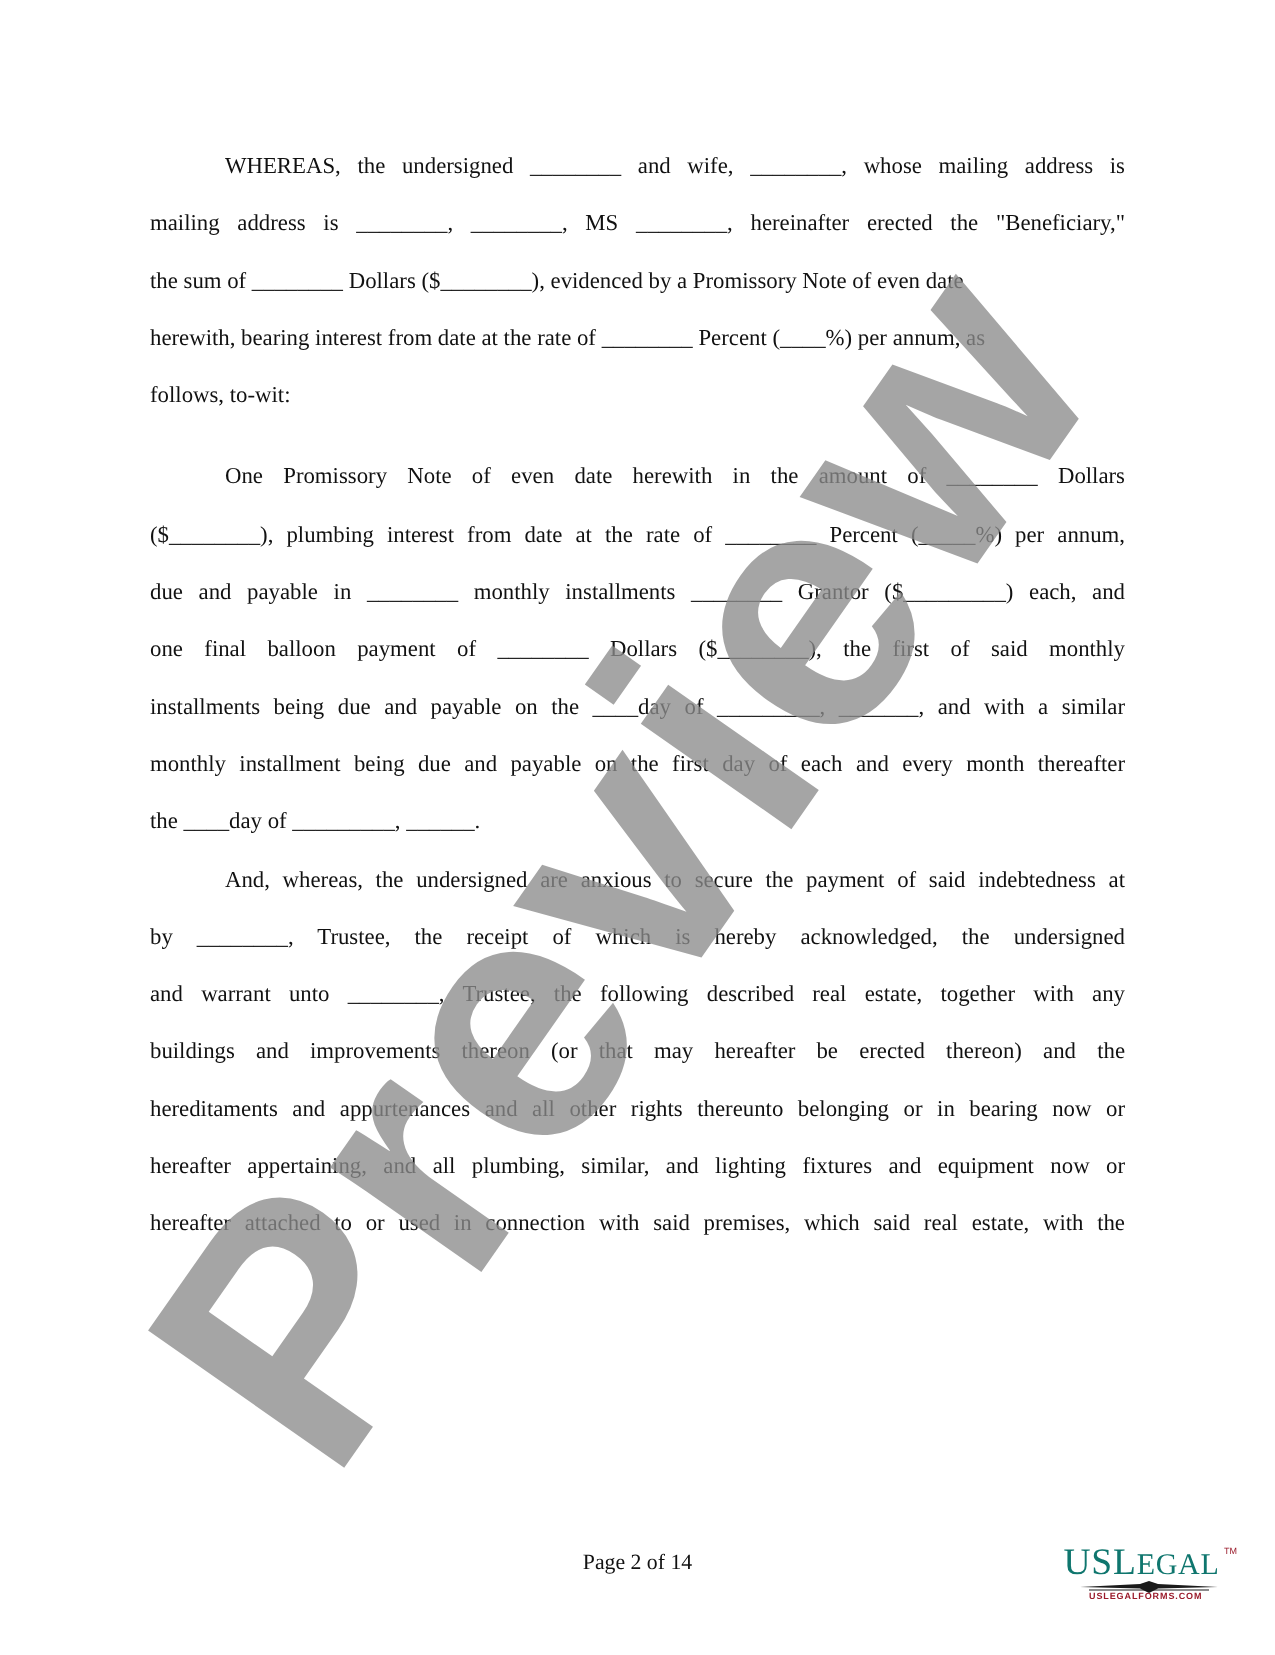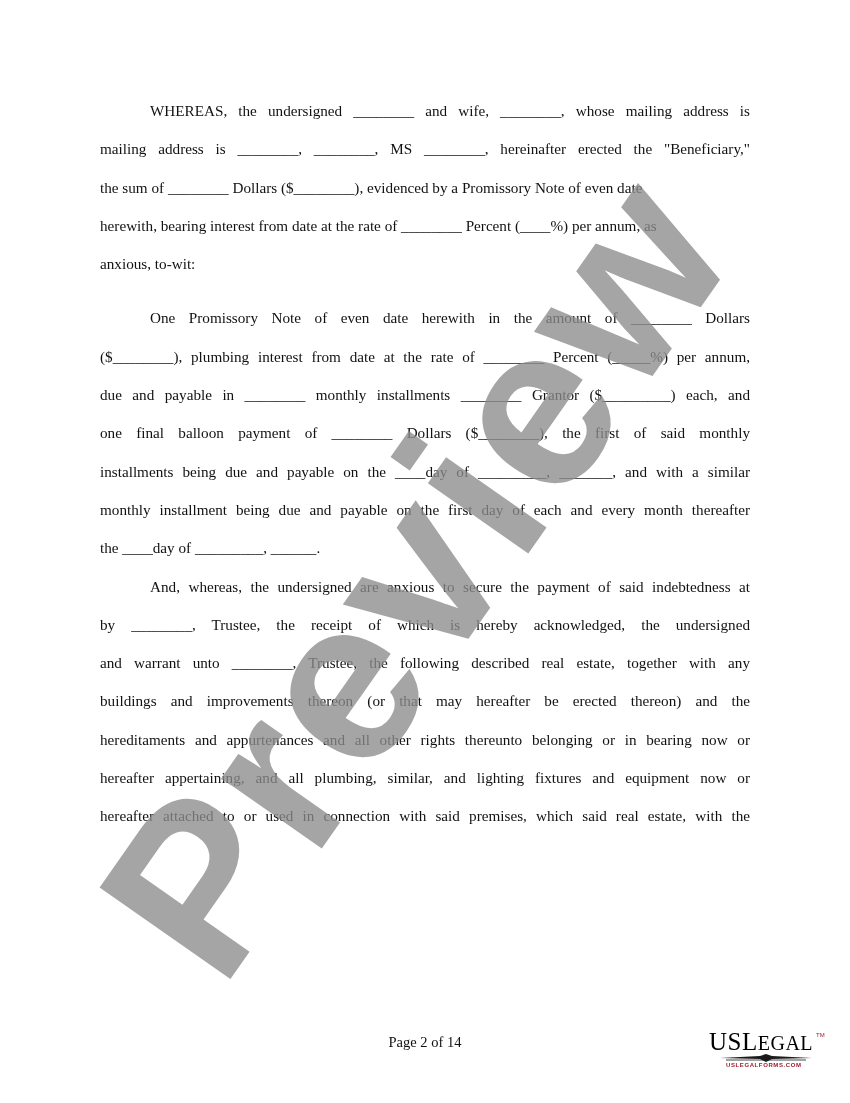--- a/index.html
+++ b/index.html
@@ -20,21 +20,21 @@
   .para-gap { height: 16px; }
   .bold { font-weight: normal; }
   .footer {
     position: absolute; left: 0; top: 1034px; width: 850px; text-align: center;
     font-size: 14.5px; color: #111;
   }
   .logo {
     position: absolute; left: 706px; top: 1030px; width: 120px; height: 42px;
   }
   .logo-main {
-    font-family: "Liberation Serif", serif; color: #000000; font-size: 25px;
+    font-family: "Liberation Serif", serif; color: #0f766e; font-size: 25px;
     letter-spacing: 0.5px; line-height: 24px; position: absolute; left: 3px; top: 0;
   }
   .logo-main .small { font-size: 20px; }
   .logo-tm { position: absolute; left: 110px; top: 2px; font-size: 6px; color: #9b1c2c; font-family: "Liberation Sans", sans-serif; }
   .logo-url {
     position: absolute; left: 20px; top: 32px; font-size: 6px; color: #9b1c2c;
     font-family: "Liberation Sans", sans-serif; font-weight: bold; letter-spacing: 0.6px;
   }
   .logo-wing { position: absolute; left: 14px; top: 24px; }
   .watermark {
@@ -52,21 +52,21 @@
 <body>
 
 <div class="page">
   <div class="body-text">
 
     <div>
       <div class="line indent">WHEREAS, the undersigned ________ and wife, ________, whose mailing address is</div>
       <div class="line">mailing address is ________, ________, MS ________, hereinafter erected the "Beneficiary,"</div>
       <div class="line last">the sum of ________ Dollars ($________), evidenced by a Promissory Note of even date</div>
       <div class="line last">herewith, bearing interest from date at the rate of ________ Percent (____%) per annum, as</div>
-      <div class="line last">anxious, to-wit:</div>
+      <div class="line last">follows, to-wit:</div>
     </div>
 
     <div class="para-gap"></div>
 
     <div>
       <div class="line indent">One Promissory Note of even date herewith in the amount of ________ Dollars</div>
       <div class="line">($________), plumbing interest from date at the rate of ________ Percent (_____%) per annum,</div>
       <div class="line">due and payable in ________ monthly installments ________ Grantor ($_________) each, and</div>
       <div class="line">one final balloon payment of ________ Dollars ($________), the first of said monthly</div>
       <div class="line">installments being due and payable on the ____day of _________, _______, and with a similar</div>

